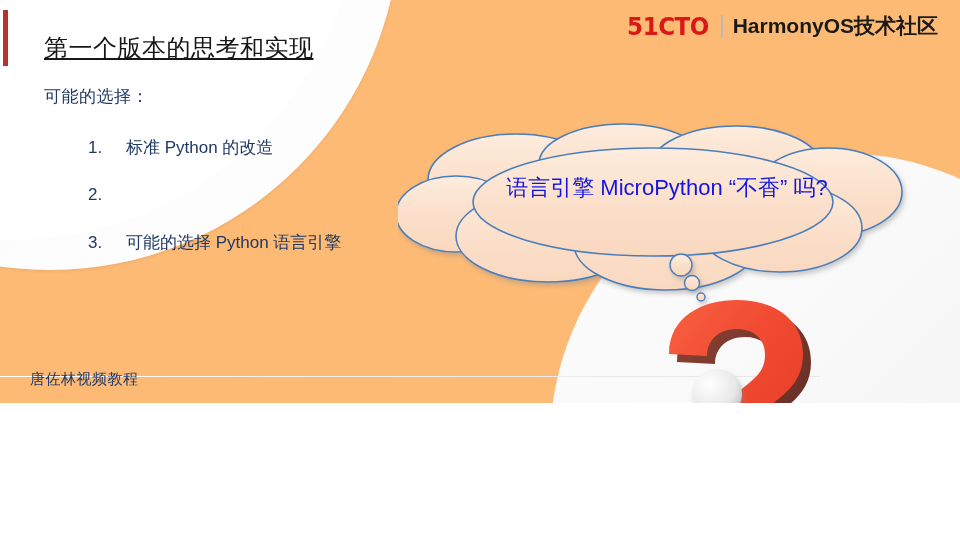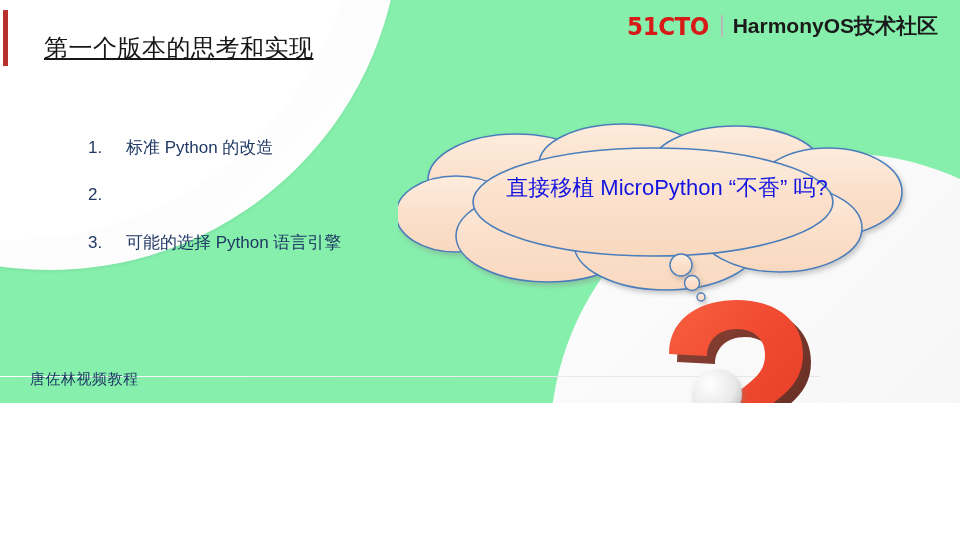--- a/index.html
+++ b/index.html
@@ -5,21 +5,21 @@
   html, body {
     margin: 0;
     padding: 0;
     background: #ffffff;
   }
   #slide {
     position: relative;
     width: 960px;
     height: 403px;
     overflow: hidden;
-    background: #86efac;
+    background: #fdba74;
     font-family: "Liberation Sans", "DejaVu Sans", sans-serif;
   }
 
   
   .bg-arc-tl {
     position: absolute;
     left: -300px;
     top: -430px;
     width: 700px;
     height: 700px;
@@ -191,20 +191,21 @@
   <div class="bg-line-b"></div>
   <div class="red-bar"></div>
 
   <div class="brand">
     <span class="brand-51cto">51CTO</span>
     <span class="brand-divider"></span>
     <span class="brand-name">HarmonyOS技术社区</span>
   </div>
 
   <div class="slide-title">第一个版本的思考和实现</div>
+  <div class="slide-subtitle">可能的选择：</div>
 
   <div class="list">
     <div class="list-item">
       <span class="list-num">1.</span>
       <span class="list-text">标准 Python 的改造</span>
     </div>
     <div class="list-item">
       <span class="list-num">2.</span>
     </div>
     <div class="list-item">
@@ -236,21 +237,21 @@
         <ellipse cx="268" cy="126" rx="92" ry="46"></ellipse>
         <ellipse cx="382" cy="110" rx="82" ry="44"></ellipse>
         <ellipse cx="255" cy="84" rx="180" ry="54"></ellipse>
       </g>
       <g filter="url(#cloudShadow)" fill="url(#cloudFill)" stroke="#4a7ebb" stroke-width="1.4">
         <circle cx="283" cy="147" r="11"></circle>
         <circle cx="294" cy="165" r="7.5"></circle>
         <circle cx="303" cy="179" r="4"></circle>
       </g>
     </svg>
-    <div class="bubble-text">直接移植 MicroPython “不香” 吗?</div>
+    <div class="bubble-text">语言引擎 MicroPython “不香” 吗?</div>
   </div>
 
   <div class="qmark-wrap">
     <svg width="200" height="230" viewBox="0 0 200 230">
       <defs>
         <linearGradient id="qRed" x1="0" y1="0" x2="1" y2="1">
           <stop offset="0%" stop-color="#f8603f"></stop>
           <stop offset="45%" stop-color="#f04a32"></stop>
           <stop offset="100%" stop-color="#e23c26"></stop>
         </linearGradient>

